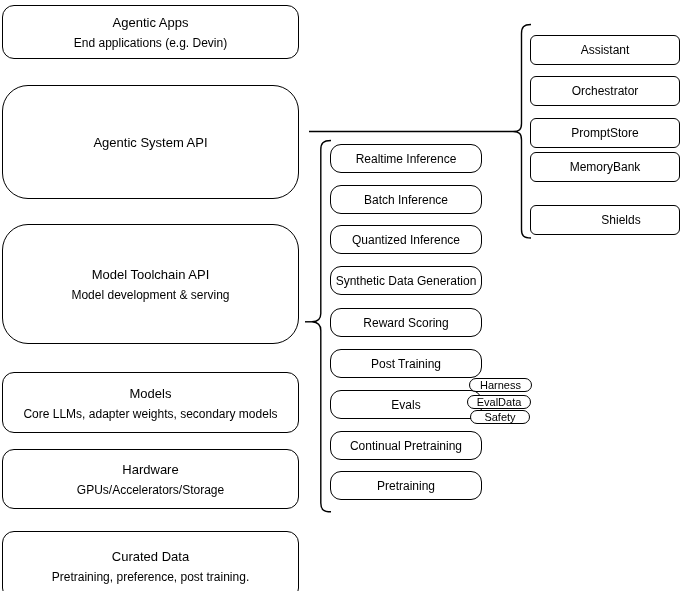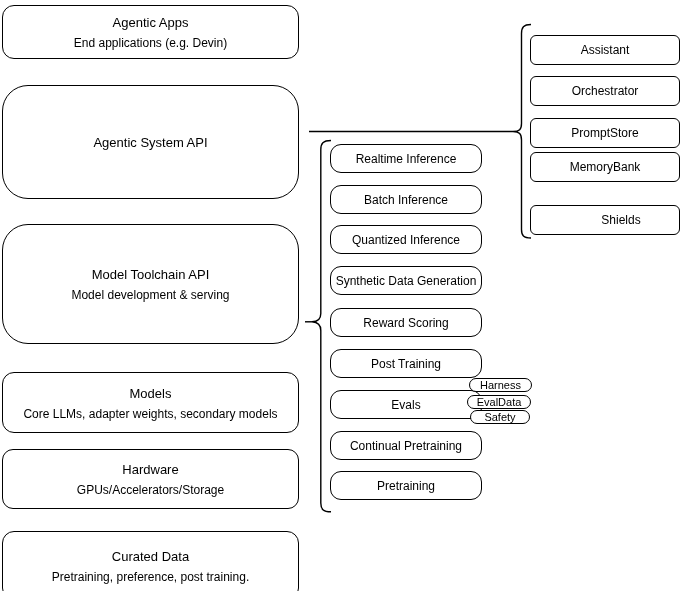--- a/index.html
+++ b/index.html
@@ -61,21 +61,21 @@
   <div class="node layer r26" style="top:224px;height:120px;">
     <div class="title">Model Toolchain API</div>
     <div class="subtitle">Model development &amp; serving</div>
   </div>
 
   <div class="node layer" style="top:372px;height:61px;">
     <div class="title">Models</div>
     <div class="subtitle">Core LLMs, adapter weights, secondary models</div>
   </div>
 
-  <div class="node layer" style="top:449px;height:60px;border-radius:11px;">
+  <div class="node layer" style="top:449px;height:60px;">
     <div class="title">Hardware</div>
     <div class="subtitle">GPUs/Accelerators/Storage</div>
   </div>
 
   <div class="node layer" style="top:531px;height:69px;">
     <div class="title">Curated Data</div>
     <div class="subtitle">Pretraining, preference, post training.</div>
   </div>
 
   <div class="node mid" style="top:144px;">Realtime Inference</div>

